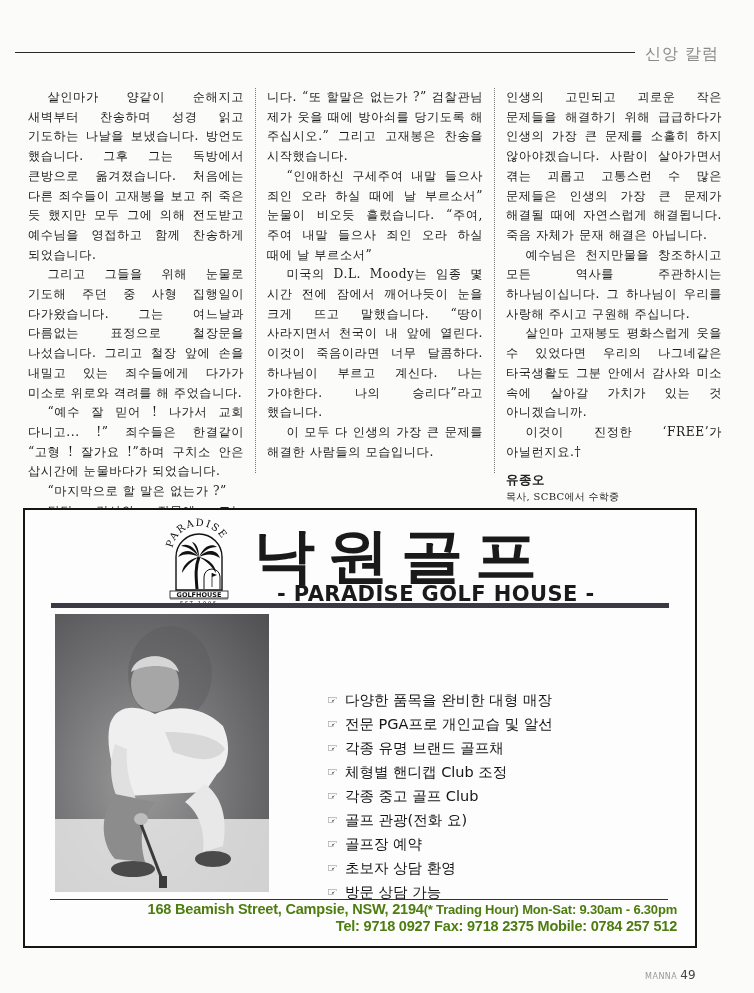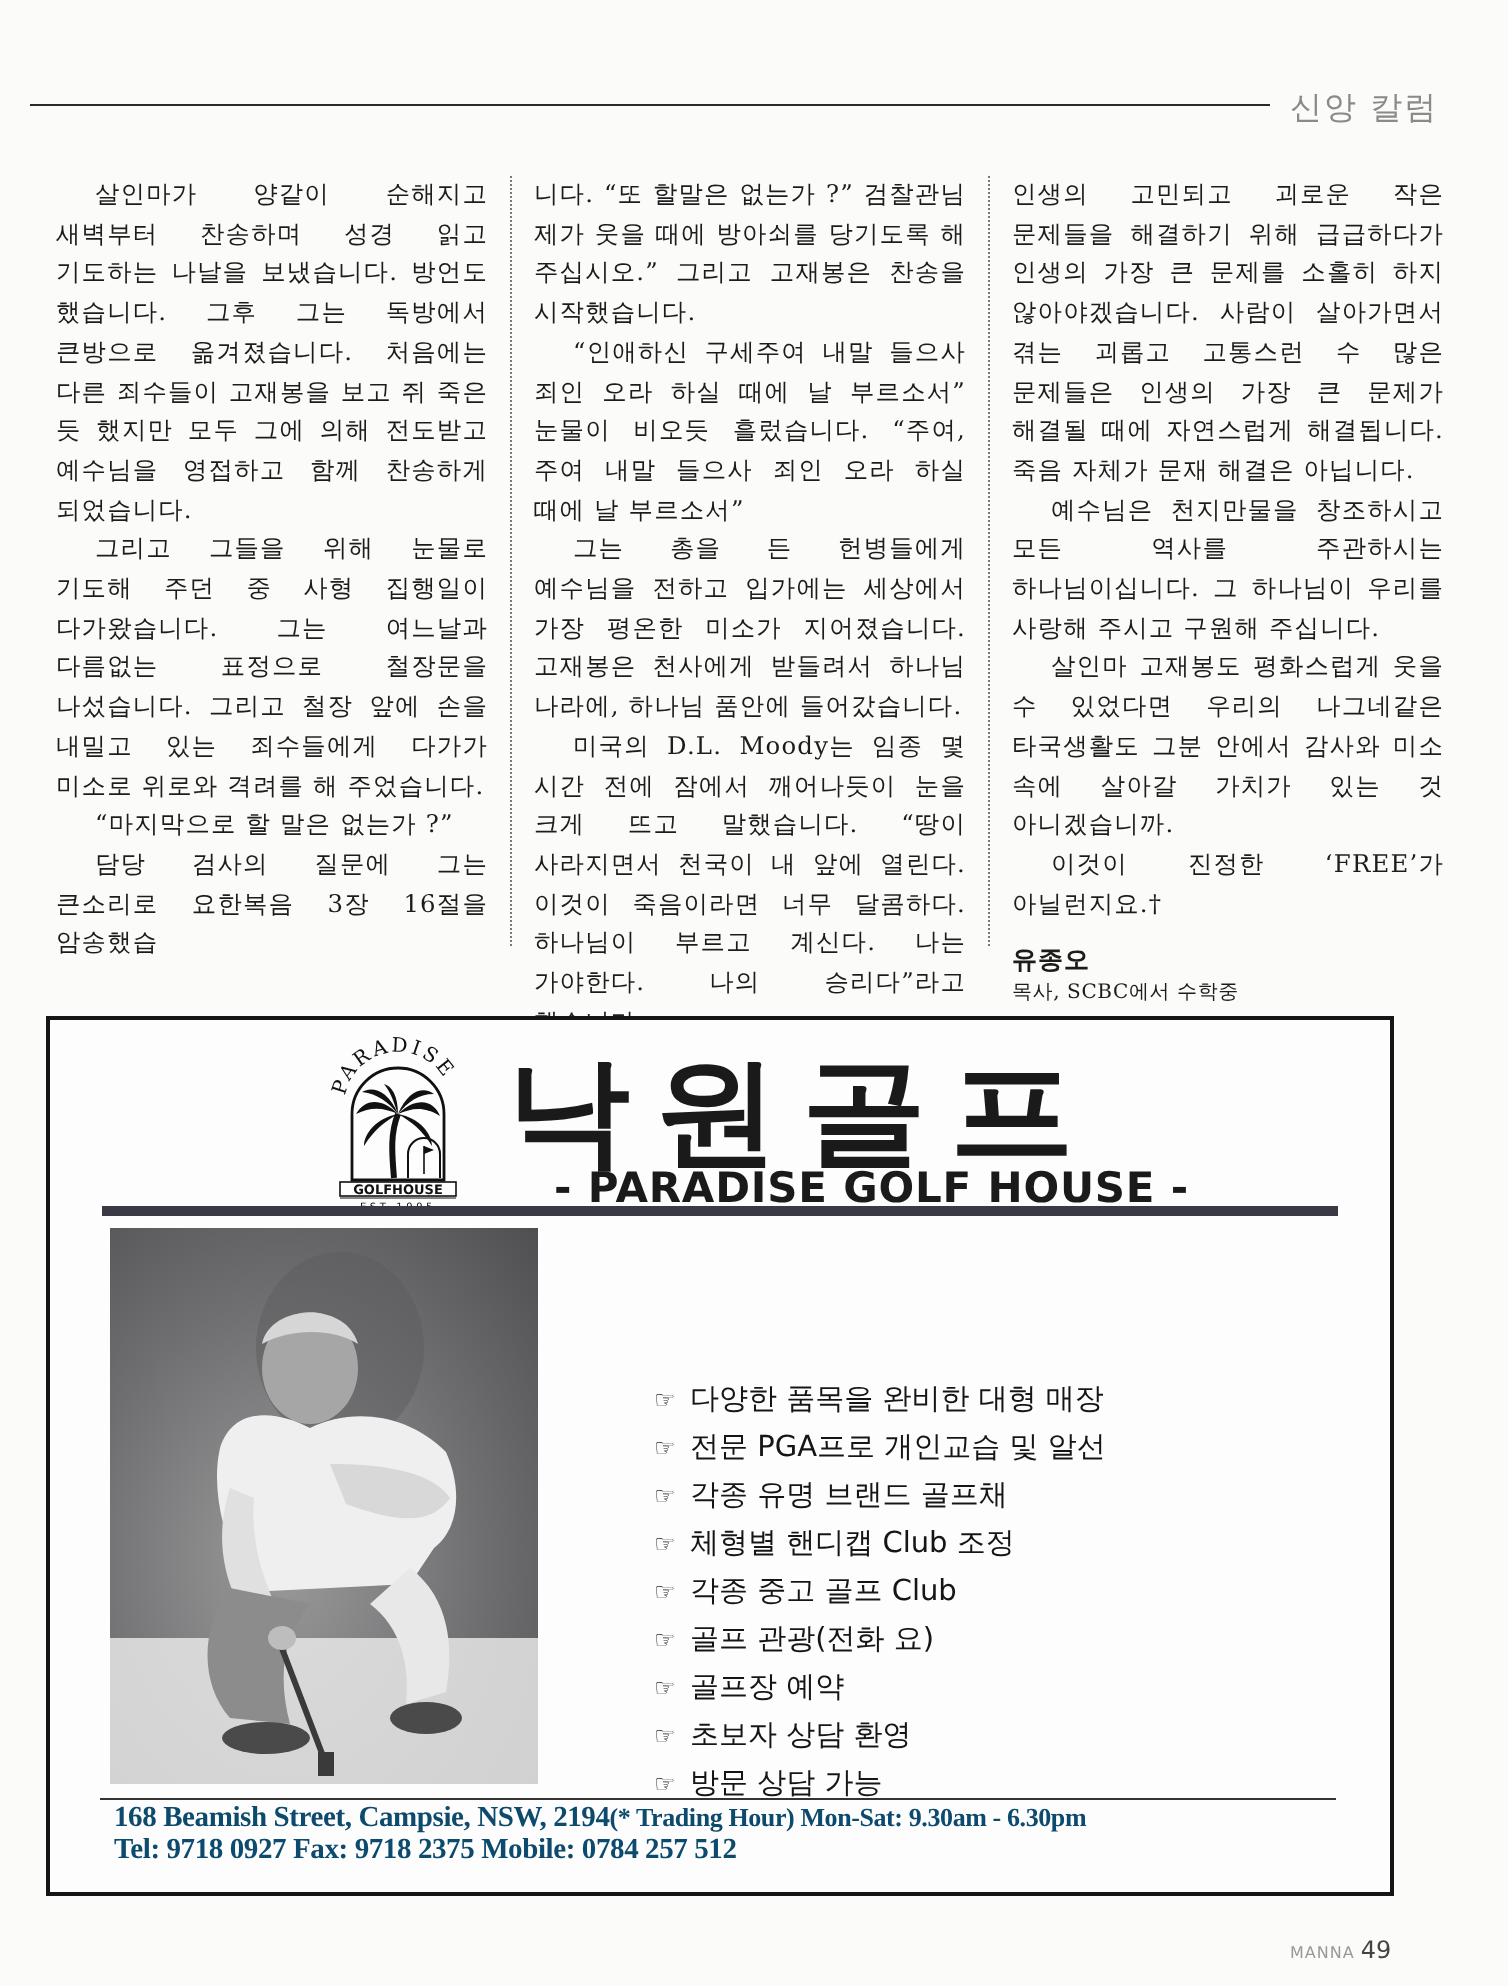--- a/index.html
+++ b/index.html
@@ -67,49 +67,49 @@
     .features {
       position: absolute; left: 302px; top: 178px; font-size: 14.5px; line-height: 24px;
       font-family: "DejaVu Sans", sans-serif; color: #151515; list-style: none; margin: 0; padding: 0;
     }
     .features li { display: flex; align-items: center; }
     .hand-icon { font-size: 12px; margin-right: 4px; width: 14px; display: inline-block; }
     .ad-bottom-rule {
       position: absolute; left: 25px; width: 618px; top: 389px; border-top: 1.5px solid #333;
     }
     .address {
-      position: absolute; left: 32px; top: 391px; width: 620px; text-align: left;
-      font-family: Liberation Serif, serif; font-weight: bold; font-size: 14.5px; line-height: 16px;
-      letter-spacing: -0.2px; color: #0c4a6e;
+      position: absolute; left: 32px; top: 391px; width: 620px; text-align: right;
+      font-family: Liberation Sans, sans-serif; font-weight: bold; font-size: 14.5px; line-height: 16px;
+      letter-spacing: -0.2px; color: #4d7c0f;
     }
     .address .hours { font-size: 13px; }
     .footer {
       position: absolute; left: 645px; top: 968px; font-size: 12px; color: #444;
       font-family: "DejaVu Sans", sans-serif;
     }
     .footer .brandname { font-size: 8px; color: #999; margin-right: 3px; letter-spacing: 0.5px; margin-top: 35px; }
   </style>
 </head>
 <body>
 
 <div class="header-rule"></div>
 <div class="header-label">신앙 칼럼</div>
 
 <div class="columns">
   <div class="col">
     <p>살인마가 양같이 순해지고 새벽부터 찬송하며 성경 읽고 기도하는 나날을 보냈습니다. 방언도 했습니다. 그후 그는 독방에서 큰방으로 옮겨졌습니다. 처음에는 다른 죄수들이 고재봉을 보고 쥐 죽은 듯 했지만 모두 그에 의해 전도받고 예수님을 영접하고 함께 찬송하게 되었습니다.</p>
     <p>그리고 그들을 위해 눈물로 기도해 주던 중 사형 집행일이 다가왔습니다. 그는 여느날과 다름없는 표정으로 철장문을 나섰습니다. 그리고 철장 앞에 손을 내밀고 있는 죄수들에게 다가가 미소로 위로와 격려를 해 주었습니다.</p>
+    <p>“예수 잘 믿어 ! 나가서 교회 다니고... !” 죄수들은 한결같이 “고형 ! 잘가요 !”하며 구치소 안은 삽시간에 눈물바다가 되었습니다.</p>
     <p>“마지막으로 할 말은 없는가 ?”</p>
     <p>담당 검사의 질문에 그는 큰소리로 요한복음 3장 16절을 암송했습</p>
   </div>
   <div class="col-div"></div>
   <div class="col">
     <p class="noindent">니다. “또 할말은 없는가 ?” 검찰관님 제가 웃을 때에 방아쇠를 당기도록 해 주십시오.” 그리고 고재봉은 찬송을 시작했습니다.</p>
     <p>“인애하신 구세주여 내말 들으사 죄인 오라 하실 때에 날 부르소서” 눈물이 비오듯 흘렀습니다. “주여, 주여 내말 들으사 죄인 오라 하실 때에 날 부르소서”</p>
-    <p>그는 총을 든 헌병들에게 예수님을 전하고 입가에는 세상에서 가장 평온한 미소가 지어졌습니다. 고재봉은 천사에게 받들려서 하나님 나라에, 하나님 품안에 들어갔습니다.</p>
     <p>미국의 D.L. Moody는 임종 몇 시간 전에 잠에서 깨어나듯이 눈을 크게 뜨고 말했습니다. “땅이 사라지면서 천국이 내 앞에 열린다. 이것이 죽음이라면 너무 달콤하다. 하나님이 부르고 계신다. 나는 가야한다. 나의 승리다”라고 했습니다.</p>
     <p>이 모두 다 인생의 가장 큰 문제를 해결한 사람들의 모습입니다.</p>
   </div>
   <div class="col-div"></div>
   <div class="col">
     <p class="noindent">인생의 고민되고 괴로운 작은 문제들을 해결하기 위해 급급하다가 인생의 가장 큰 문제를 소홀히 하지 않아야겠습니다. 사람이 살아가면서 겪는 괴롭고 고통스런 수 많은 문제들은 인생의 가장 큰 문제가 해결될 때에 자연스럽게 해결됩니다. 죽음 자체가 문재 해결은 아닙니다.</p>
     <p>예수님은 천지만물을 창조하시고 모든 역사를 주관하시는 하나님이십니다. 그 하나님이 우리를 사랑해 주시고 구원해 주십니다.</p>
     <p>살인마 고재봉도 평화스럽게 웃을 수 있었다면 우리의 나그네같은 타국생활도 그분 안에서 감사와 미소 속에 살아갈 가치가 있는 것 아니겠습니까.</p>
     <p>이것이 진정한 ‘FREE’가 아닐런지요.†</p>
     <div class="author-name">유종오</div>

